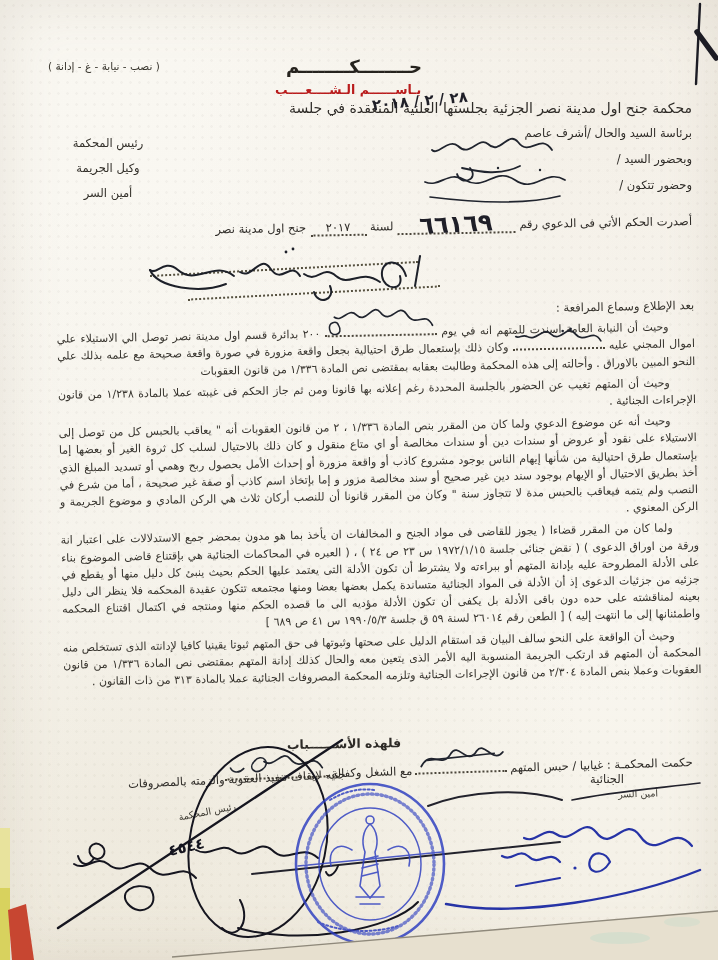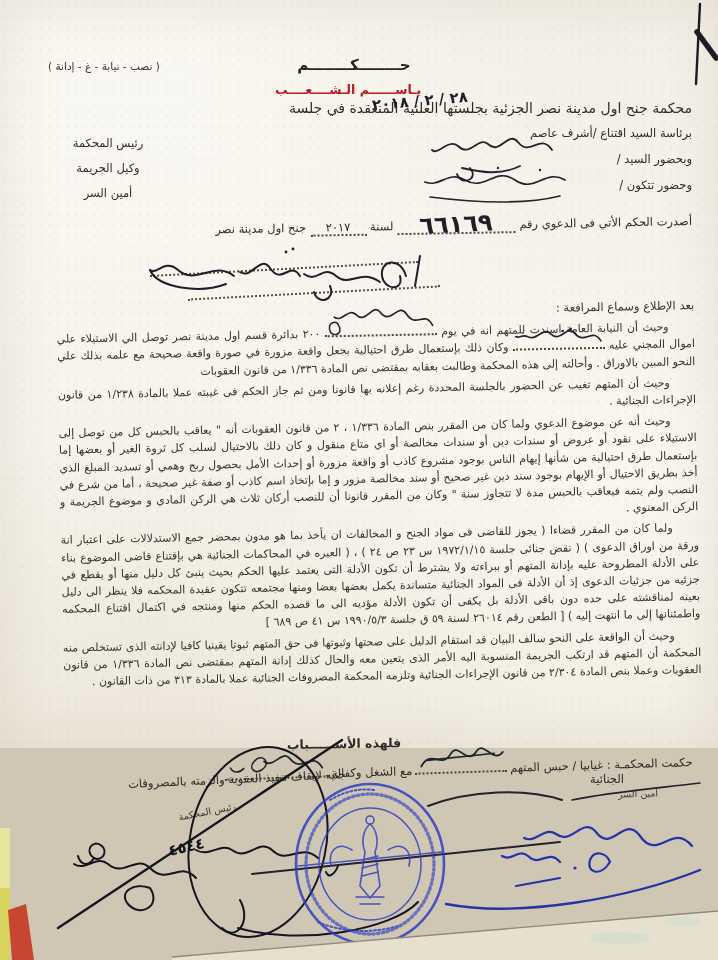--- a/index.html
+++ b/index.html
@@ -1,28 +1,28 @@
 <!DOCTYPE html>
 <html lang="ar" dir="rtl"><head>
 <meta charset="utf-8">
 <style>
   html,body{margin:0;padding:0;}
   body{width:718px;height:960px;overflow:hidden;background:#cfc6b4;font-family:"DejaVu Sans",sans-serif;}
-  .stage{position:relative;width:718px;height:748px;}
+  .stage{position:relative;width:718px;height:960px;}
   .paper{position:absolute;inset:0;
     background:
       radial-gradient(ellipse at 20% 85%, rgba(180,165,130,.10), transparent 55%),
       radial-gradient(ellipse at 85% 10%, rgba(205,185,160,.12), transparent 50%),
       radial-gradient(rgba(120,110,90,.05) 1px, transparent 1.4px),
       linear-gradient(180deg,#f9f7f1 0%,#faf8f2 60%,#f3efe4 100%);
     background-size:auto,auto,9px 11px,auto;
     box-shadow:inset 0 0 60px rgba(150,135,105,.18);}
   .t{position:absolute;font-family:"DejaVu Sans",sans-serif;color:#2e2b27;direction:rtl;white-space:nowrap;}
   .corner-note{left:48px;top:60px;font-size:10.5px;color:#3a372f;}
-  .title{left:0;right:10px;top:56px;text-align:center;font-size:15px;font-weight:bold;color:#26231e;}
+  .title{left:0;right:10px;top:56px;text-align:center;font-size:18px;font-weight:bold;color:#26231e;}
   .subtitle{left:0;right:22px;top:82px;text-align:center;font-size:12.5px;font-weight:bold;color:#b91c1c;}
   .court{right:26px;top:100px;font-size:14px;}
   .hw{font-weight:bold;color:#1f1f28;}
   .hw-date{left:372px;top:92px;font-size:15px;transform:rotate(-5deg);}
   .hline{right:26px;font-size:11.5px;display:flex;direction:rtl;align-items:baseline;}
   .hl-presided{top:126px;}
   .hl-att1{top:152px;}
   .hl-att2{top:178px;}
   .hline .name{}
   .roles{left:58px;top:131px;width:100px;text-align:center;font-size:11.5px;line-height:25px;color:#33302a;}
@@ -64,21 +64,21 @@
 <div class="stage">
   <div class="paper"></div>
 
   <div class="t corner-note">( نصب - نيابة - غ - إدانة )</div>
   <div class="t title">حــــــــكــــــــم</div>
   <div class="t subtitle">بـاســــــم الـشــــعــــب</div>
   <div class="t court">محكمة جنح اول مدينة نصر الجزئية بجلستها العلنية المنعقدة في جلسة</div>
   <div class="t hw hw-date">٢٨ / ٢ / ٢٠١٨</div>
 
   <div class="t hline hl-presided">
-    <span>برئاسة السيد اقتناع /</span>
+    <span>برئاسة السيد والحال /</span>
     <span class="name">أشرف عاصم</span>
   </div>
   <div class="t hline hl-att1">
     <span>وبحضور السيد /</span>
   </div>
   <div class="t hline hl-att2">
     <span>وحضور تتكون /</span>
   </div>
 
   <div class="t roles">

